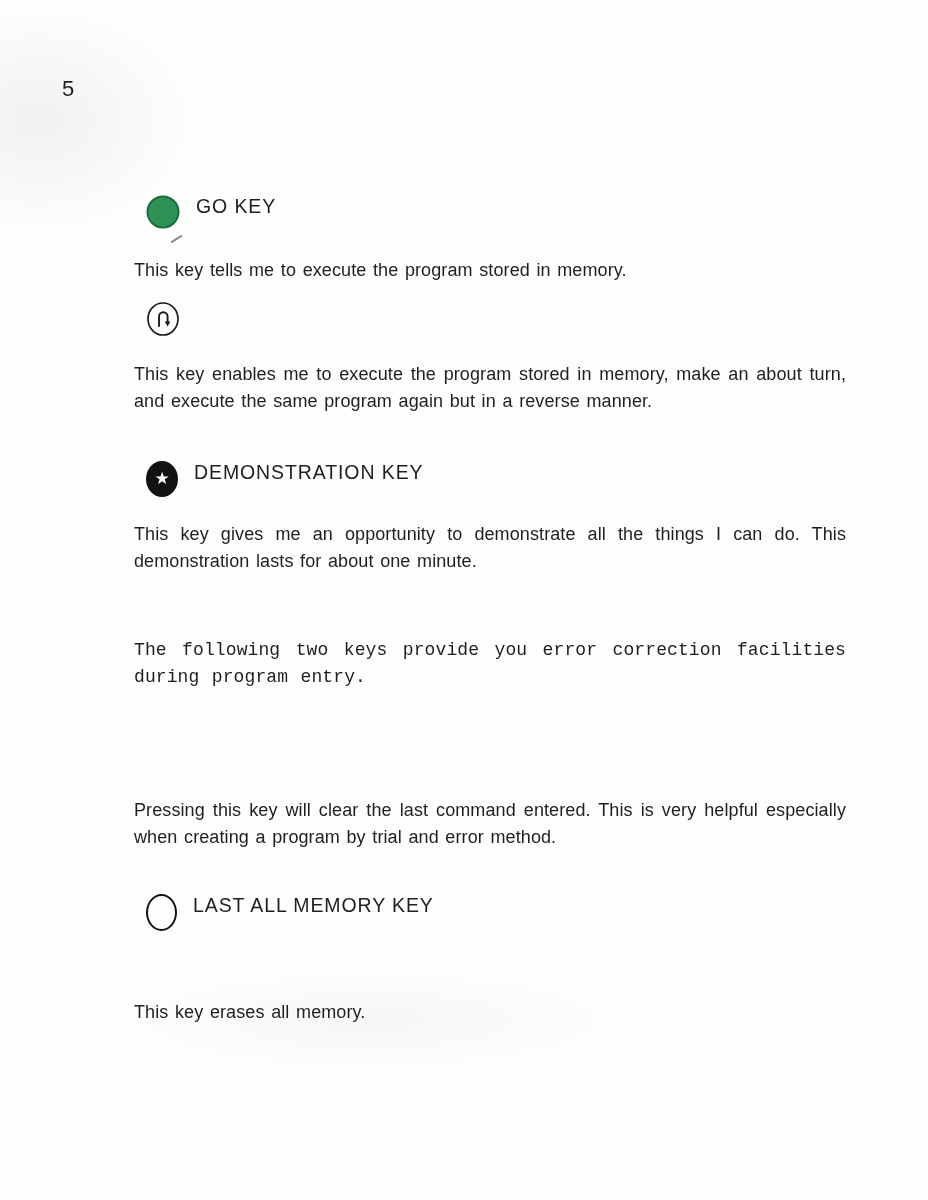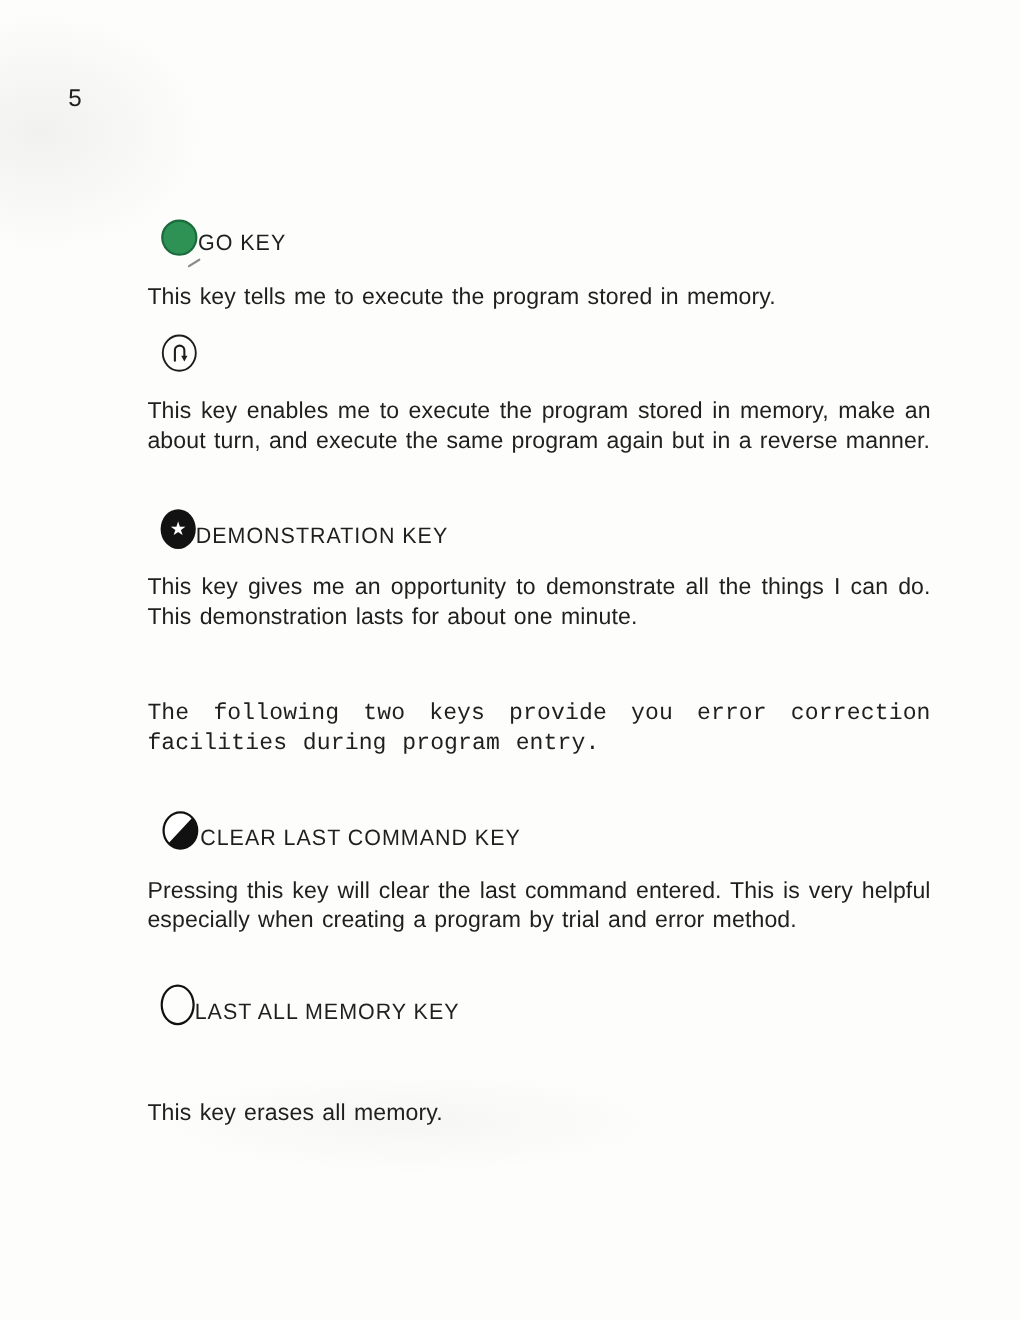--- a/index.html
+++ b/index.html
@@ -18,34 +18,35 @@
   .page-number {
     position: absolute;
     left: 62px;
     top: 76px;
     font-size: 22px;
   }
   .heading {
     position: absolute;
     left: 146px;
     display: flex;
-    align-items: flex-end;
+    align-items: flex-start;
+    gap: 16px;
     height: 38px;
   }
   .heading .label {
     font-size: 19.5px;
     letter-spacing: 0.9px;
     white-space: nowrap;
     transform: scaleY(1.04);
   }
   .para {
     position: absolute;
     left: 134px;
     width: 712px;
-    font-size: 21px;
+    font-size: 18px;
     line-height: 26.5px;
     text-align: justify;
     word-spacing: 1.5px;
     letter-spacing: 0.1px;
   }
   .icon-go {
     width: 34px; height: 34px;
     flex: 0 0 auto;
   }
   .icon-circle-black {
@@ -123,27 +124,20 @@
   <div class="heading" id="h-demo">
     <span class="icon-circle-black">
       <span class="star">★</span>
     </span>
     <span class="label">DEMONSTRATION KEY</span>
   </div>
   <div class="para" id="p-demo">This key gives me an opportunity to demonstrate all the things I can do. This demonstration lasts for about one minute.</div>
 
   <div class="para" id="p-interlude">The following two keys provide you error correction facilities during program entry.</div>
 
-  <div class="heading" id="h-clearlast">
-    <svg class="icon-svg" width="36" height="38" viewBox="0 0 36 38">
-      <ellipse cx="18" cy="19" rx="15.3" ry="16.5" fill="#ffffff" stroke="#111111" stroke-width="2"></ellipse>
-      <path d="M28.8 7.3 A15.3 16.5 0 0 1 7.2 30.7 Z" fill="#111111"></path>
-    </svg>
-    <span class="label">CLEAR LAST COMMAND KEY</span>
-  </div>
   <div class="para" id="p-clearlast">Pressing this key will clear the last command entered. This is very helpful especially when creating a program by trial and error method.</div>
 
   <div class="heading" id="h-clearall">
     <span class="icon-empty-circle"></span>
     <span class="label">LAST ALL MEMORY KEY</span>
   </div>
   <div class="para" id="p-clearall">This key erases all memory.</div>
 
 </div>
 

